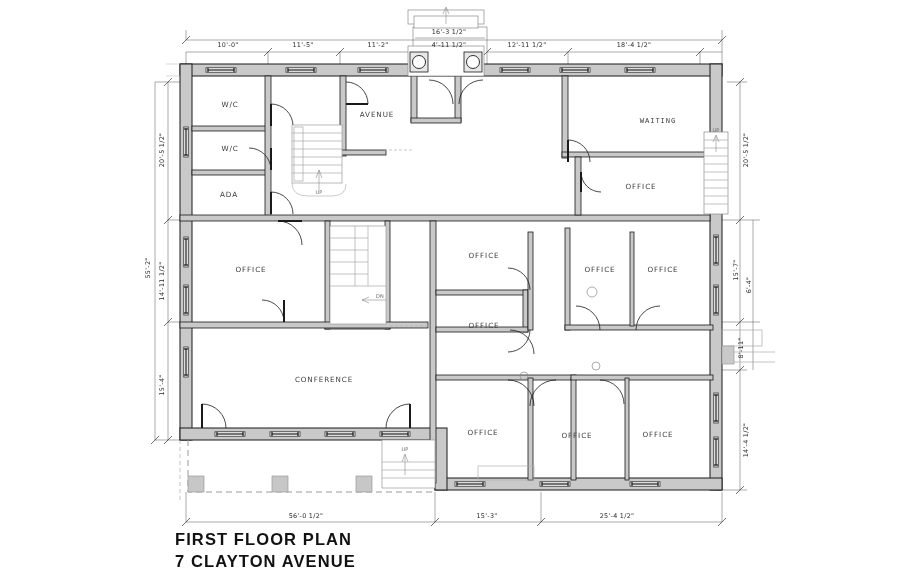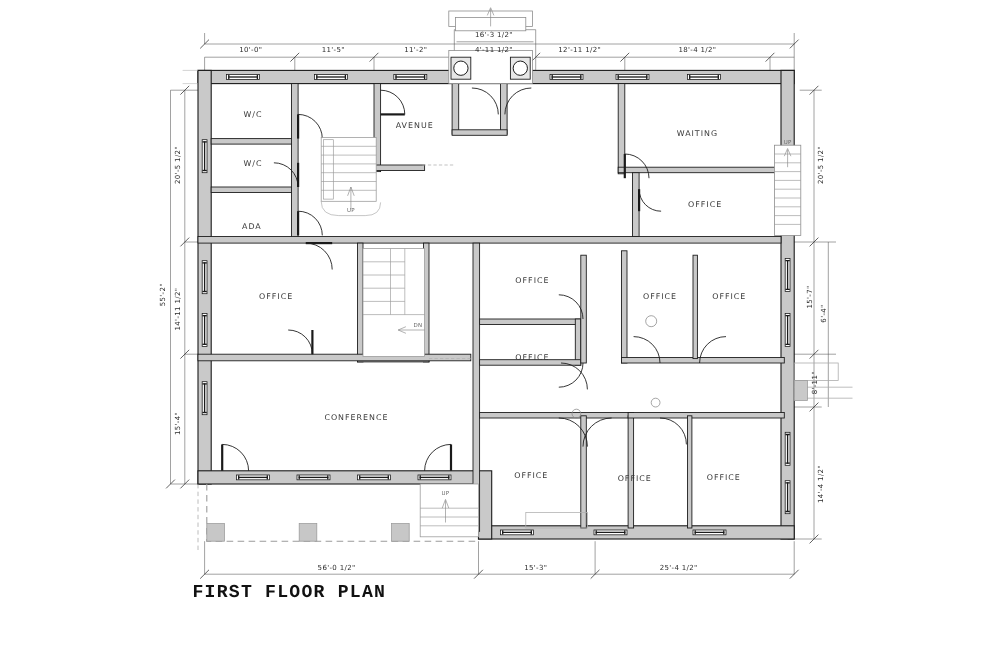--- a/index.html
+++ b/index.html
@@ -26,21 +26,21 @@
     width: 909px;
     height: 588px;
   }
   .title-block {
     position: absolute;
     left: 175px;
     top: 528px;
     width: 420px;
   }
   .title-line {
-    font-family: Liberation Mono, monospace;
+    font-family: Liberation Sans, sans-serif;
     font-size: 16.5px;
     font-weight: bold;
     letter-spacing: 1.1px;
     color: #111111;
     line-height: 22px;
     white-space: nowrap;
   }
   .room-label {
     position: absolute;
     font-family: "DejaVu Sans", sans-serif;
@@ -407,23 +407,23 @@
       <line x1="180" y1="64" x2="166" y2="64" stroke="#b0b0b0" stroke-width="0.5"></line>
       <line x1="384" y1="150" x2="412" y2="150" stroke="#b0b0b0" stroke-dasharray="3 2"></line>
       <line x1="390" y1="326" x2="430" y2="326" stroke="#b0b0b0" stroke-dasharray="3 2"></line>
     </g>
 
   </svg>
 
   <div>
     <div class="room-label" style="left:230px; top:104px;">W/C</div>
     <div class="room-label" style="left:230px; top:148px;">W/C</div>
-    <div class="room-label" style="left:229px; top:194px;margin-top:12px;">ADA</div>
+    <div class="room-label" style="left:229px; top:194px;">ADA</div>
     <div class="room-label" style="left:377px; top:114px;">AVENUE</div>
-    <div class="room-label" style="left:634px; top:121px;">WAITING</div>
+    <div class="room-label" style="left:658px; top:121px;font-family:Liberation Mono, monospace;">WAITING</div>
     <div class="room-label" style="left:641px; top:186px;">OFFICE</div>
     <div class="room-label" style="left:251px; top:269px;">OFFICE</div>
     <div class="room-label" style="left:484px; top:255px;">OFFICE</div>
     <div class="room-label" style="left:484px; top:325px;">OFFICE</div>
     <div class="room-label" style="left:600px; top:269px;">OFFICE</div>
     <div class="room-label" style="left:663px; top:269px;">OFFICE</div>
     <div class="room-label" style="left:324px; top:379px;">CONFERENCE</div>
     <div class="room-label" style="left:483px; top:432px;">OFFICE</div>
     <div class="room-label" style="left:577px; top:435px;">OFFICE</div>
     <div class="room-label" style="left:658px; top:434px;">OFFICE</div>
@@ -456,15 +456,16 @@
 
     <div class="dim-label vert" style="left:746px; top:150px;">20'-5 1/2"</div>
     <div class="dim-label vert" style="left:736px; top:270px;">15'-7"</div>
     <div class="dim-label vert" style="left:749px; top:285px;">6'-4"</div>
     <div class="dim-label vert" style="left:741px; top:348px;">8'-11"</div>
     <div class="dim-label vert" style="left:746px; top:440px;">14'-4 1/2"</div>
   </div>
 
   <div class="title-block">
     <div class="title-line">FIRST FLOOR PLAN</div>
+    <div class="title-line">7 CLAYTON AVENUE</div>
   </div>
 
 </div>
 
 </body></html>

